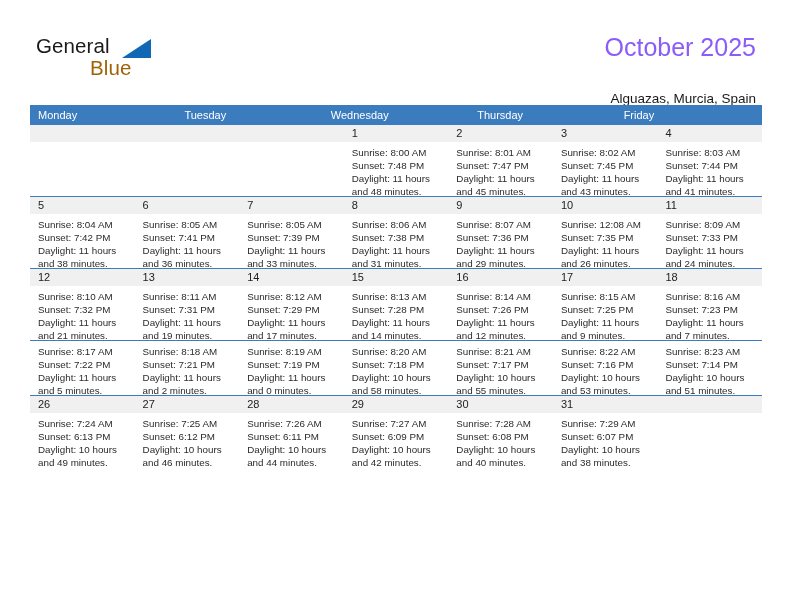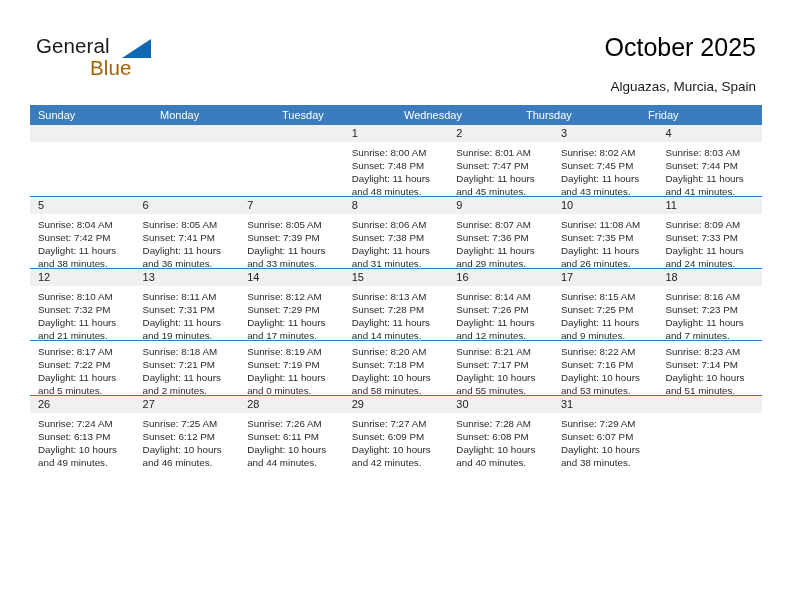--- a/index.html
+++ b/index.html
@@ -62,29 +62,29 @@
     height: 0;
     border-left: 29px solid transparent;
     border-bottom: 19px solid #1068b5;
   }
 
   .title {
     position: absolute;
     right: 36px;
     top: 33px;
     font-size: 25px;
-    color: #000000;
+    color: #8b5cf6;
     text-align: right;
     white-space: nowrap;
     font-family: "Liberation Sans", sans-serif;
   }
   .subtitle {
     position: absolute;
     right: 36px;
-    top: 79px;
+    top: 91px;
     font-size: 13.5px;
     color: #1a1a1a;
     text-align: left;
     white-space: nowrap;
     font-family: "Liberation Sans", sans-serif;
   }
 
   
   .calendar {
     position: absolute;
@@ -159,21 +159,20 @@
       <span class="logo-tri"></span>
       <span class="logo-blue">Blue</span>
     </div>
 
     <div class="title">October 2025</div>
     <div class="subtitle">Alguazas, Murcia, Spain</div>
   </div>
 
   <div class="calendar">
     <div class="cal-head" id="weekday-row">
-        <div class="hcell">Sunday</div>
         <div class="hcell">Monday</div>
         <div class="hcell">Tuesday</div>
         <div class="hcell">Wednesday</div>
         <div class="hcell">Thursday</div>
         <div class="hcell">Friday</div>
       </div>
     <div id="weeks-container">
         <div class="week">
           <div class="datestrip">
             <div class="dcell"></div>
@@ -249,21 +248,21 @@
               <div class="line">Daylight: 11 hours</div>
               <div class="line">and 31 minutes.</div>
             </div>
             <div class="bcell">
               <div class="line">Sunrise: 8:07 AM</div>
               <div class="line">Sunset: 7:36 PM</div>
               <div class="line">Daylight: 11 hours</div>
               <div class="line">and 29 minutes.</div>
             </div>
             <div class="bcell">
-              <div class="line">Sunrise: 11:08 AM</div>
+              <div class="line">Sunrise: 12:08 AM</div>
               <div class="line">Sunset: 7:35 PM</div>
               <div class="line">Daylight: 11 hours</div>
               <div class="line">and 26 minutes.</div>
             </div>
             <div class="bcell">
               <div class="line">Sunrise: 8:09 AM</div>
               <div class="line">Sunset: 7:33 PM</div>
               <div class="line">Daylight: 11 hours</div>
               <div class="line">and 24 minutes.</div>
             </div>

